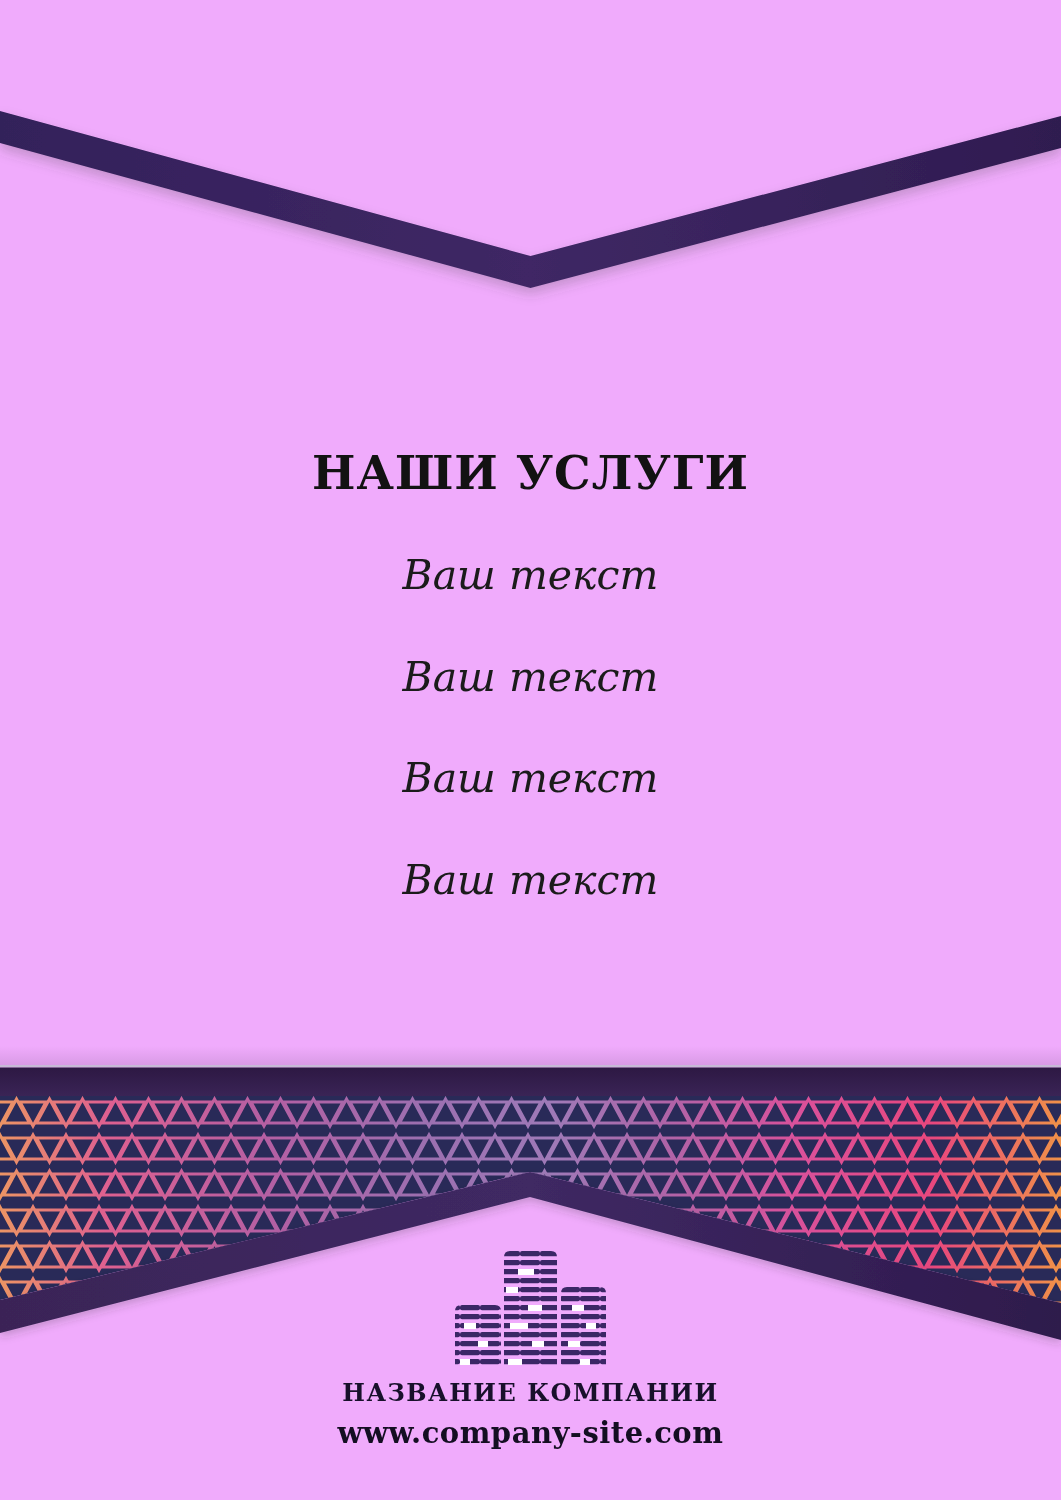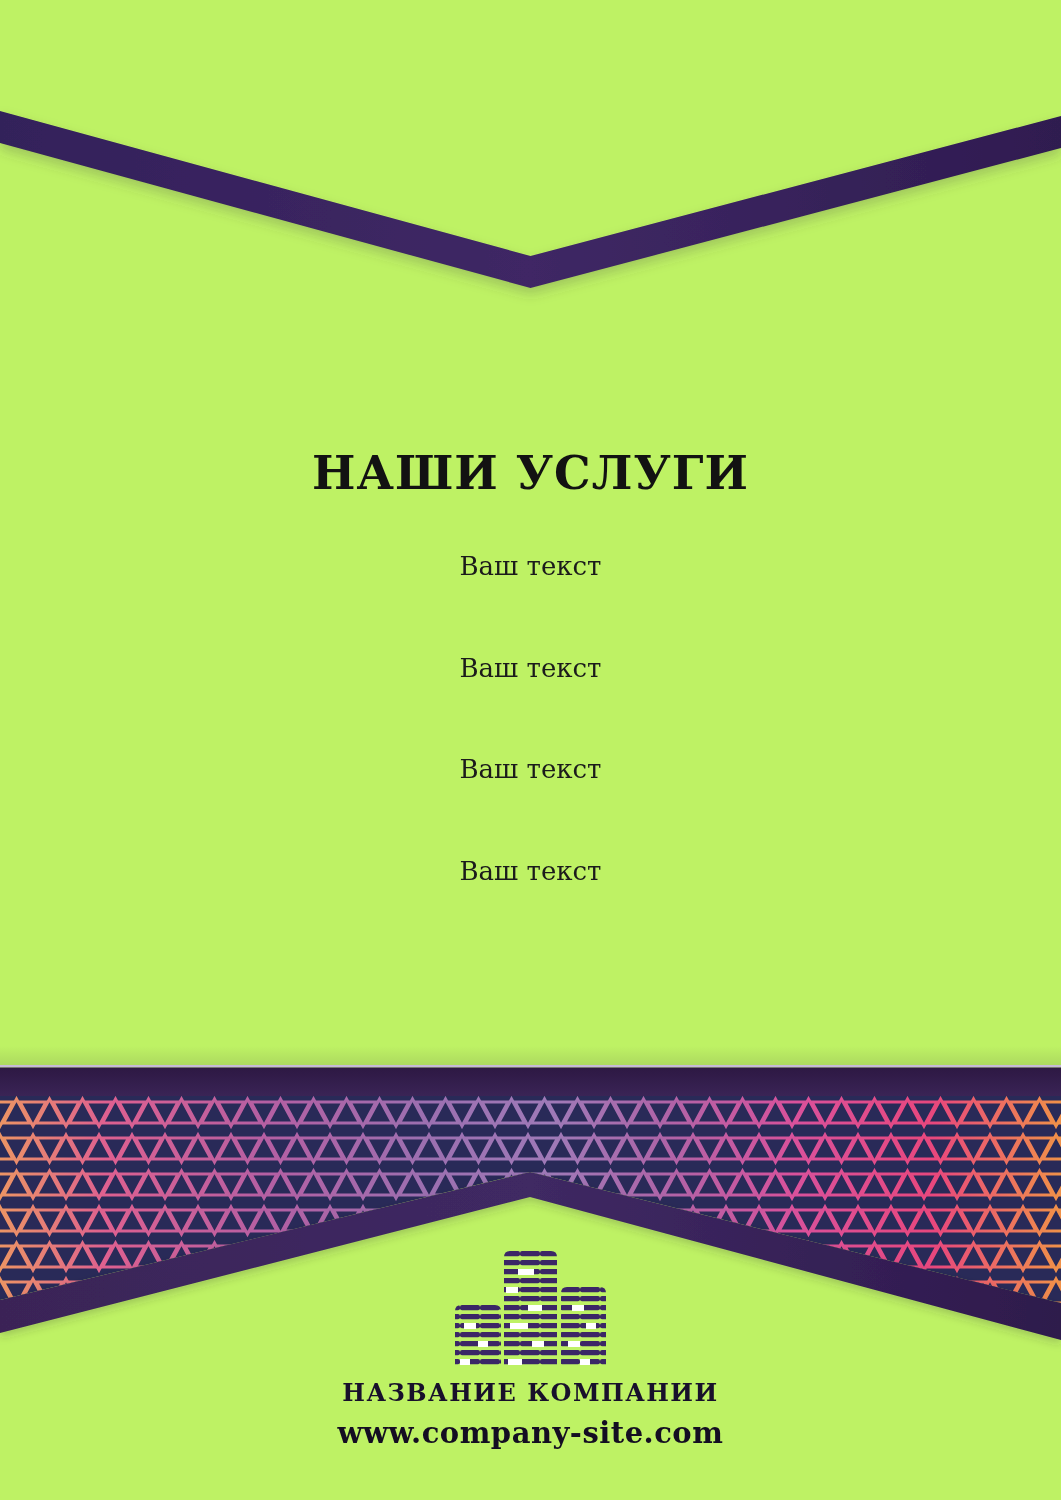--- a/index.html
+++ b/index.html
@@ -1,38 +1,38 @@
 <!DOCTYPE html>
 <html><head>
 <meta charset="utf-8">
 <style>
   html,body{margin:0;padding:0;background:#e8e8e8;}
   .page{
     position:relative;
     width:1061px;height:1500px;
     margin:0 auto;
-    background:#bef264;
+    background:#f0abfc;
     overflow:hidden;
     font-family:"DejaVu Serif","Liberation Serif",serif;
   }
   svg{display:block;}
   .abs{position:absolute;left:0;}
   
   .top-chevron{top:0;width:1061px;height:320px;}
   
   .page-title{
     top:446px;width:100%;
     text-align:center;
     font-size:46px;font-weight:bold;
     letter-spacing:1px;
     color:#121212;
   }
   .service-line{
     width:100%;text-align:center;
-    font-size:26px;
+    font-size:41px;font-style:italic;
     color:#1b1b1b;
   }
   .service-0{top:551px;}
   .service-1{top:653px;}
   .service-2{top:754px;}
   .service-3{top:856px;}
   
   .band-shadow{
     top:1046px;width:1061px;height:20px;
     background:linear-gradient(to bottom, rgba(40,30,60,0), rgba(40,30,60,0.12));

